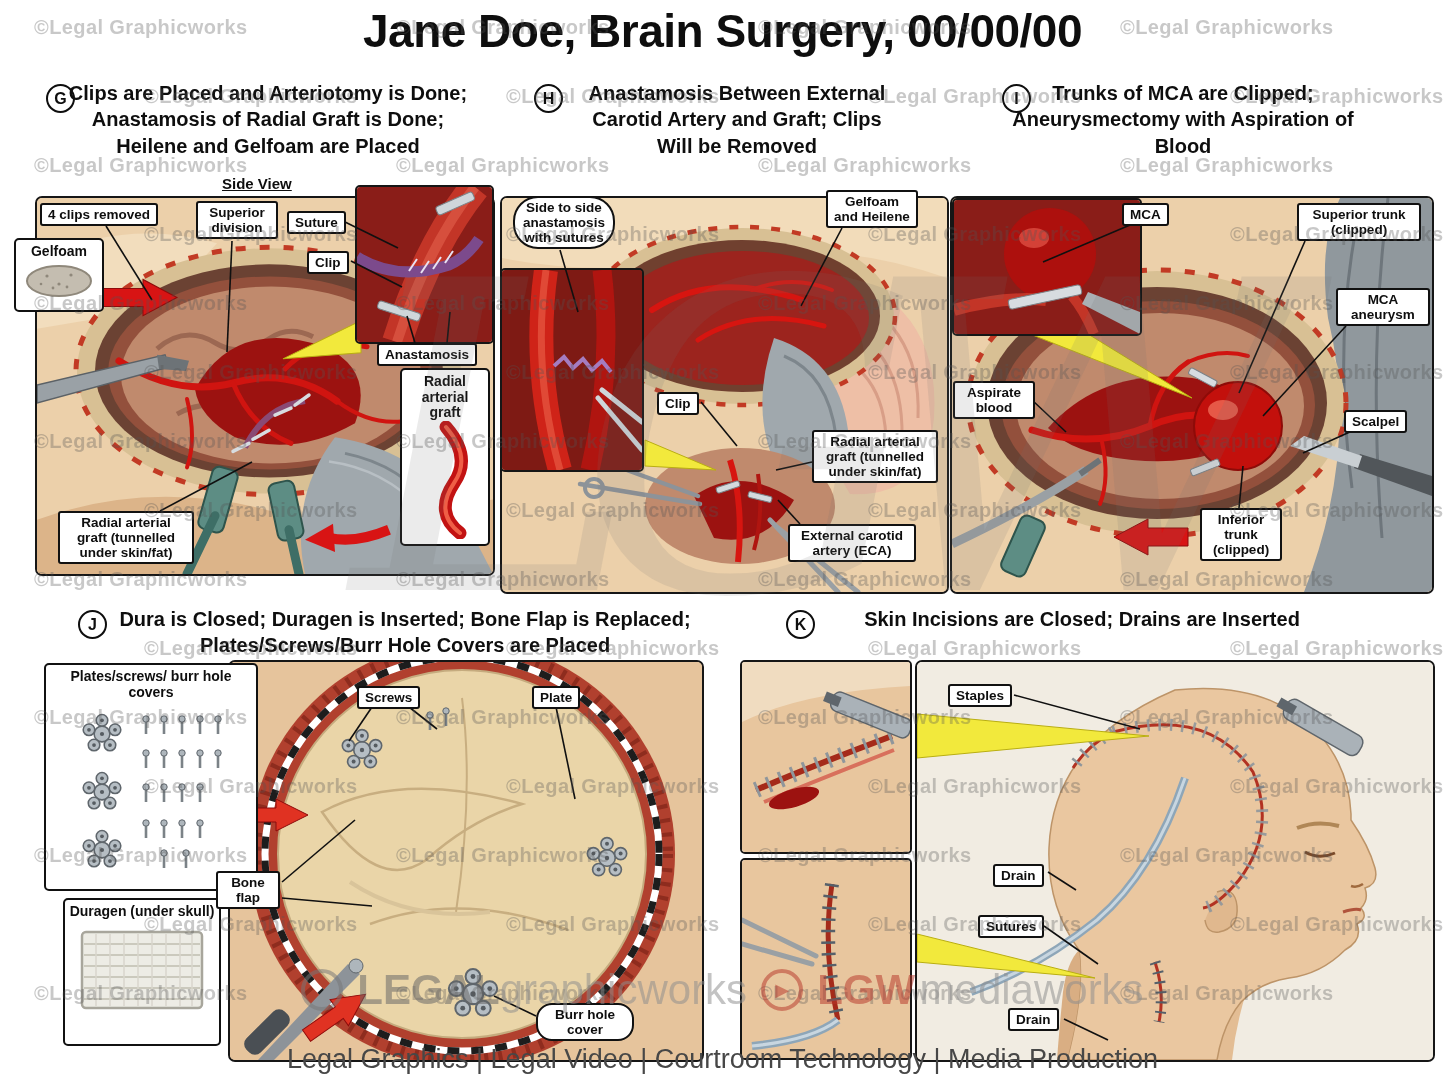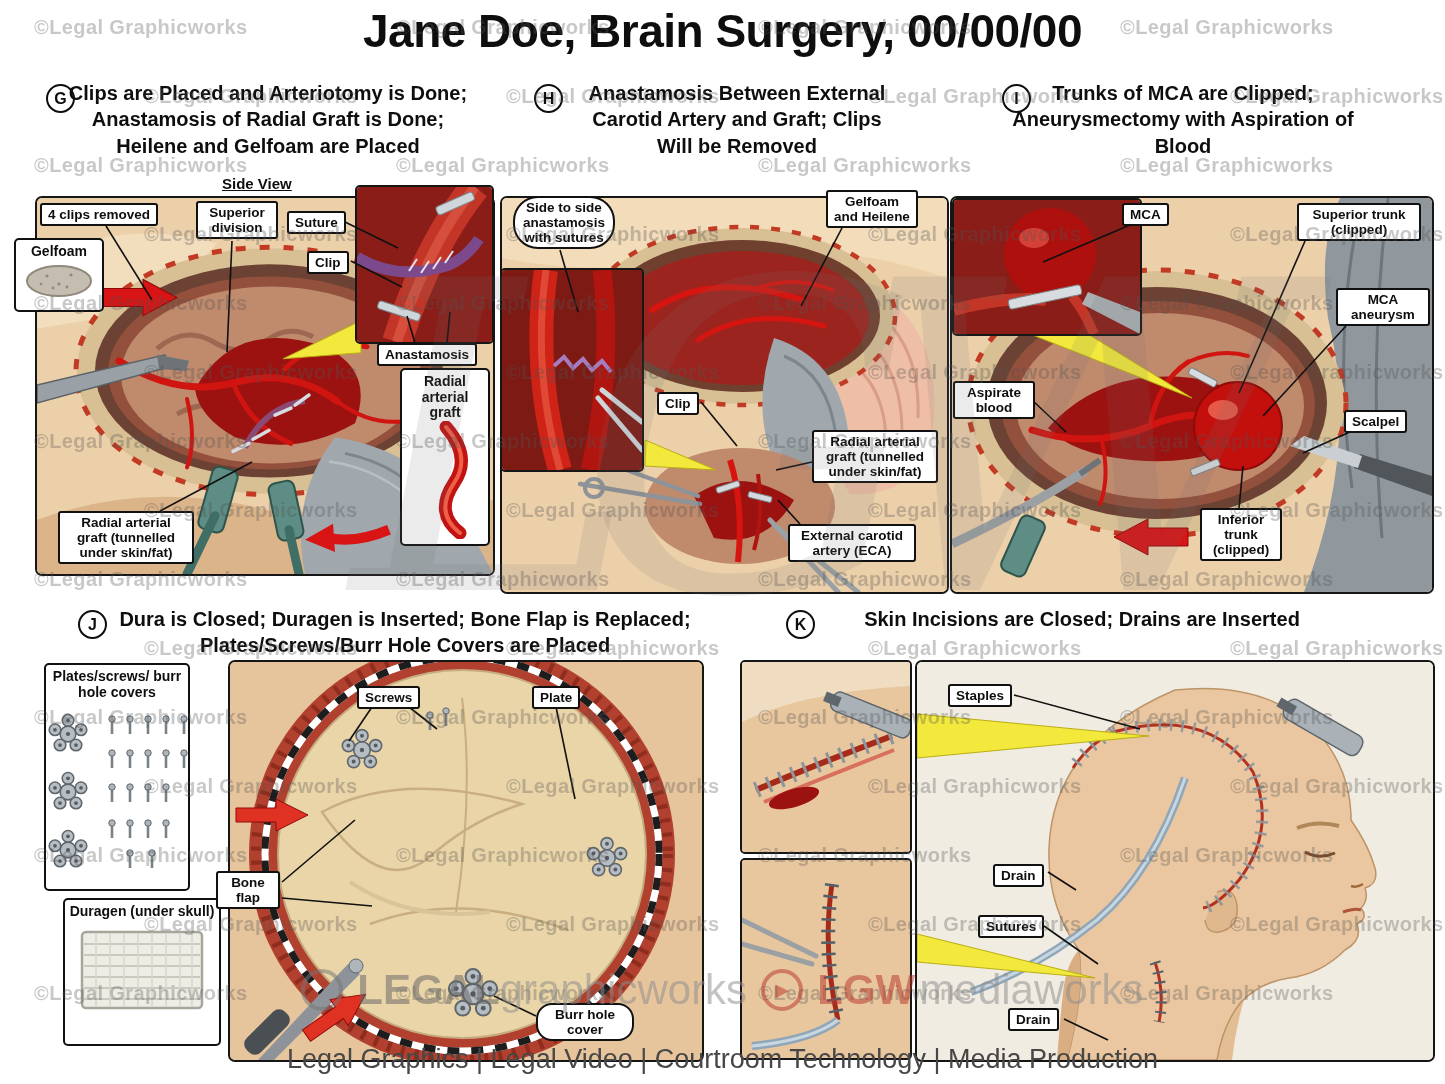--- a/index.html
+++ b/index.html
@@ -317,21 +317,21 @@
       <use href="#screw-pin" transform="translate(200,52)"></use>
       <use href="#screw-pin" transform="translate(216,48)"></use>
       <polygon points="28,398 118,302 130,312 44,398" fill="#8d9399"></polygon>
       <rect x="10" y="360" width="54" height="20" rx="8" fill="#4a4f54" transform="rotate(-45 37 370)"></rect>
       <circle cx="126" cy="304" r="7" fill="#aeb6bc" stroke="#5f666c"></circle>
       <polygon points="6,146 46,146 46,137 78,153 46,169 46,160 6,160" fill="#e03222" stroke="#8e0b0b"></polygon>
       <polygon points="70,346 110,346 110,337 142,353 110,369 110,360 70,360" fill="#e03222" stroke="#8e0b0b" transform="rotate(-35 106 353)"></polygon>
     </svg>
   </div>
 
-  <div class="sidebox" style="left:44px;top:663px;width:146px;height:228px;">
+  <div class="sidebox" style="left:44px;top:663px;width:214px;height:228px;">
     <div class="cap">Plates/screws/ burr hole covers</div>
     <svg viewBox="0 0 166 176" width="166" height="176">
       <use href="#plate-star" transform="translate(34,34) scale(1.05)"></use>
       <use href="#plate-star" transform="translate(34,92) scale(1.05)"></use>
       <use href="#plate-star" transform="translate(34,150) scale(1.05)"></use>
       <use href="#screw-pin" transform="translate(78,18)"></use>
         <use href="#screw-pin" transform="translate(96,18)"></use>
       <use href="#screw-pin" transform="translate(114,18)"></use>
         <use href="#screw-pin" transform="translate(132,18)"></use>
       <use href="#screw-pin" transform="translate(150,18)"></use>

